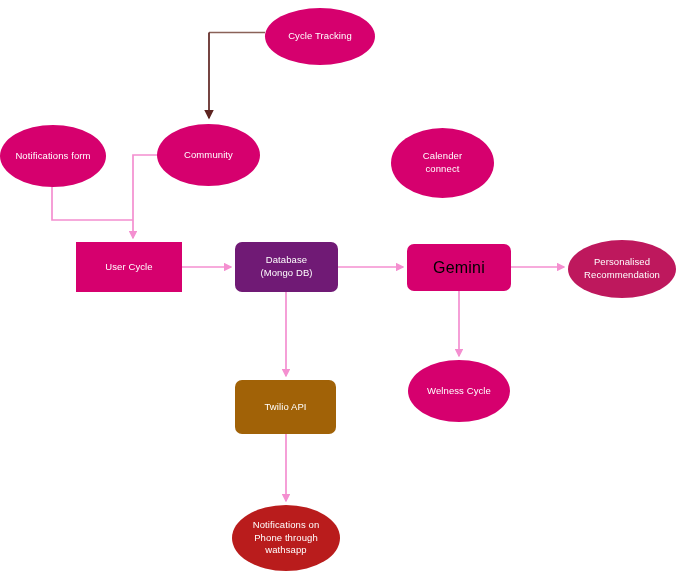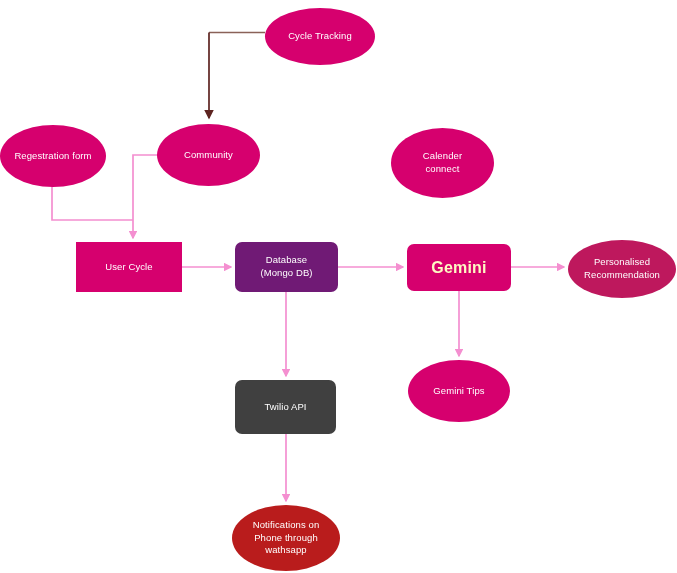--- a/index.html
+++ b/index.html
@@ -109,30 +109,30 @@
       <path d="M 459 291 L 459 356" fill="none" stroke="#f48fd0" stroke-width="1.7" marker-end="url(#arrow-pink)"></path>
     </g>
 
     <g>
       <path d="M 286 434 L 286 501" fill="none" stroke="#f48fd0" stroke-width="1.7" marker-end="url(#arrow-pink)"></path>
     </g>
   </svg>
 
   <div id="node-layer">
       <div class="node ellipse" style="left: 265px; top: 8px; width: 110px; height: 57px; background: rgb(214, 0, 110); color: rgb(255, 255, 255);"><span class="node-label">Cycle Tracking</span></div>
-      <div class="node ellipse" style="left: 0px; top: 125px; width: 106px; height: 62px; background: rgb(214, 0, 110); color: rgb(255, 255, 255);"><span class="node-label">Regestration form</span></div>
+      <div class="node ellipse" style="left: 0px; top: 125px; width: 106px; height: 62px; background: rgb(214, 0, 110); color: rgb(255, 255, 255);"><span class="node-label">Notifications form</span></div>
       <div class="node ellipse" style="left: 157px; top: 124px; width: 103px; height: 62px; background: rgb(214, 0, 110); color: rgb(255, 255, 255);"><span class="node-label">Community</span></div>
       <div class="node ellipse" style="left: 391px; top: 128px; width: 103px; height: 70px; background: rgb(214, 0, 110); color: rgb(255, 255, 255);"><span class="node-label">Calender
 connect</span></div>
       <div class="node rect" style="left: 76px; top: 242px; width: 106px; height: 50px; background: rgb(214, 0, 110); color: rgb(255, 255, 255);"><span class="node-label">User Cycle</span></div>
       <div class="node round-rect" style="left: 235px; top: 242px; width: 103px; height: 50px; background: #701a75; color: rgb(255, 255, 255);"><span class="node-label">Database
 (Mongo DB)</span></div>
-      <div class="node round-rect big-label" style="left: 407px; top: 244px; width: 104px; height: 47px; background: rgb(214, 0, 110); color: #fef9c3; font-weight: bold;"><span class="node-label">Gemini</span></div>
+      <div class="node round-rect big-label" style="left: 407px; top: 244px; width: 104px; height: 47px; background: rgb(214, 0, 110); color: #000000;"><span class="node-label">Gemini</span></div>
       <div class="node ellipse" style="left: 568px; top: 240px; width: 108px; height: 58px; background: #be185d; color: rgb(255, 255, 255);"><span class="node-label">Personalised
 Recommendation</span></div>
-      <div class="node round-rect" style="left: 235px; top: 380px; width: 101px; height: 54px; background: #404040; color: rgb(255, 255, 255);"><span class="node-label">Twilio API</span></div>
-      <div class="node ellipse" style="left: 408px; top: 360px; width: 102px; height: 62px; background: rgb(214, 0, 110); color: rgb(255, 255, 255);"><span class="node-label">Gemini Tips</span></div>
+      <div class="node round-rect" style="left: 235px; top: 380px; width: 101px; height: 54px; background: #a16207; color: rgb(255, 255, 255);"><span class="node-label">Twilio API</span></div>
+      <div class="node ellipse" style="left: 408px; top: 360px; width: 102px; height: 62px; background: rgb(214, 0, 110); color: rgb(255, 255, 255);"><span class="node-label">Welness Cycle</span></div>
       <div class="node ellipse" style="left: 232px; top: 505px; width: 108px; height: 66px; background: #b91c1c; color: rgb(255, 255, 255);"><span class="node-label">Notifications on
 Phone through
 wathsapp</span></div>
     </div>
 
 </div>
 
 </body></html>

